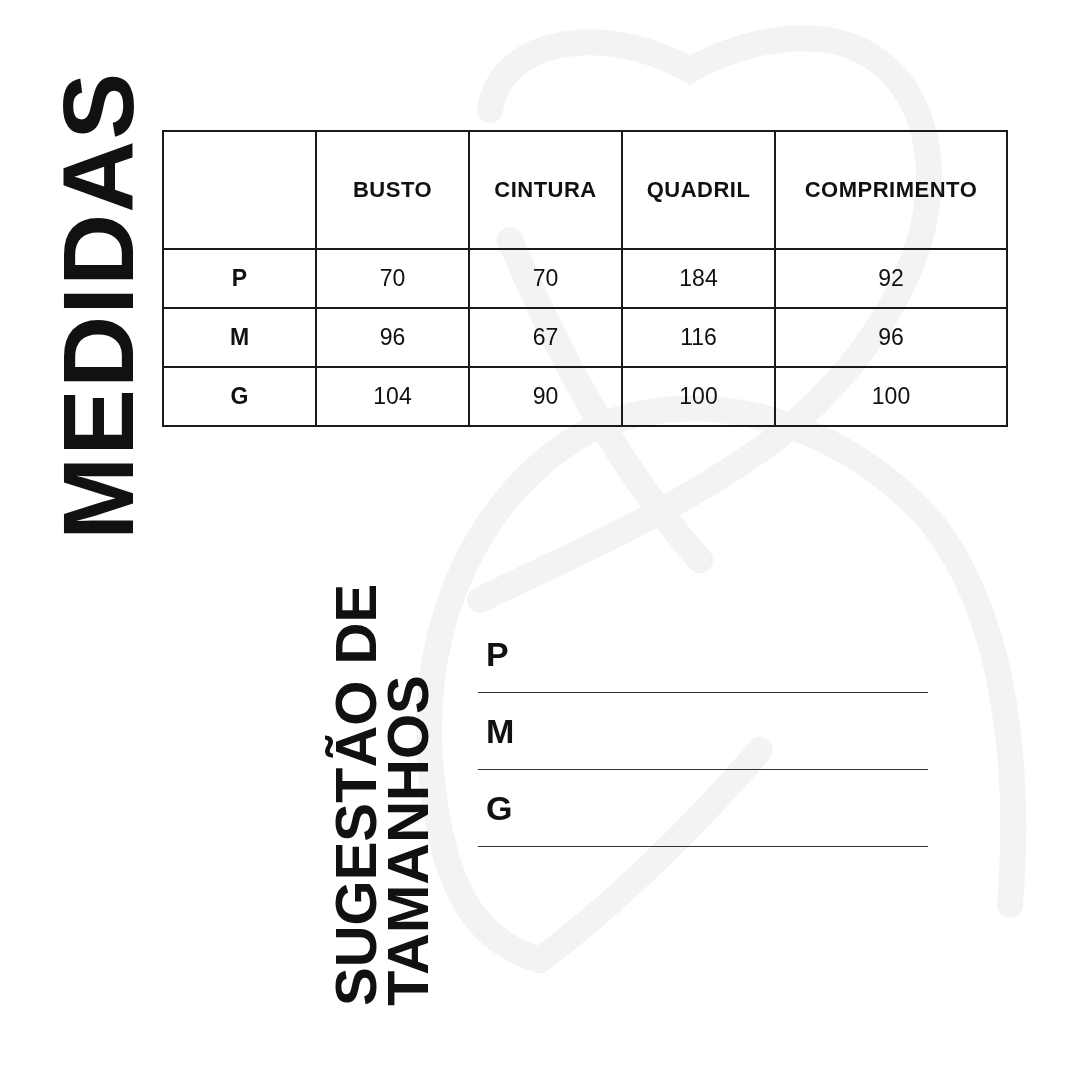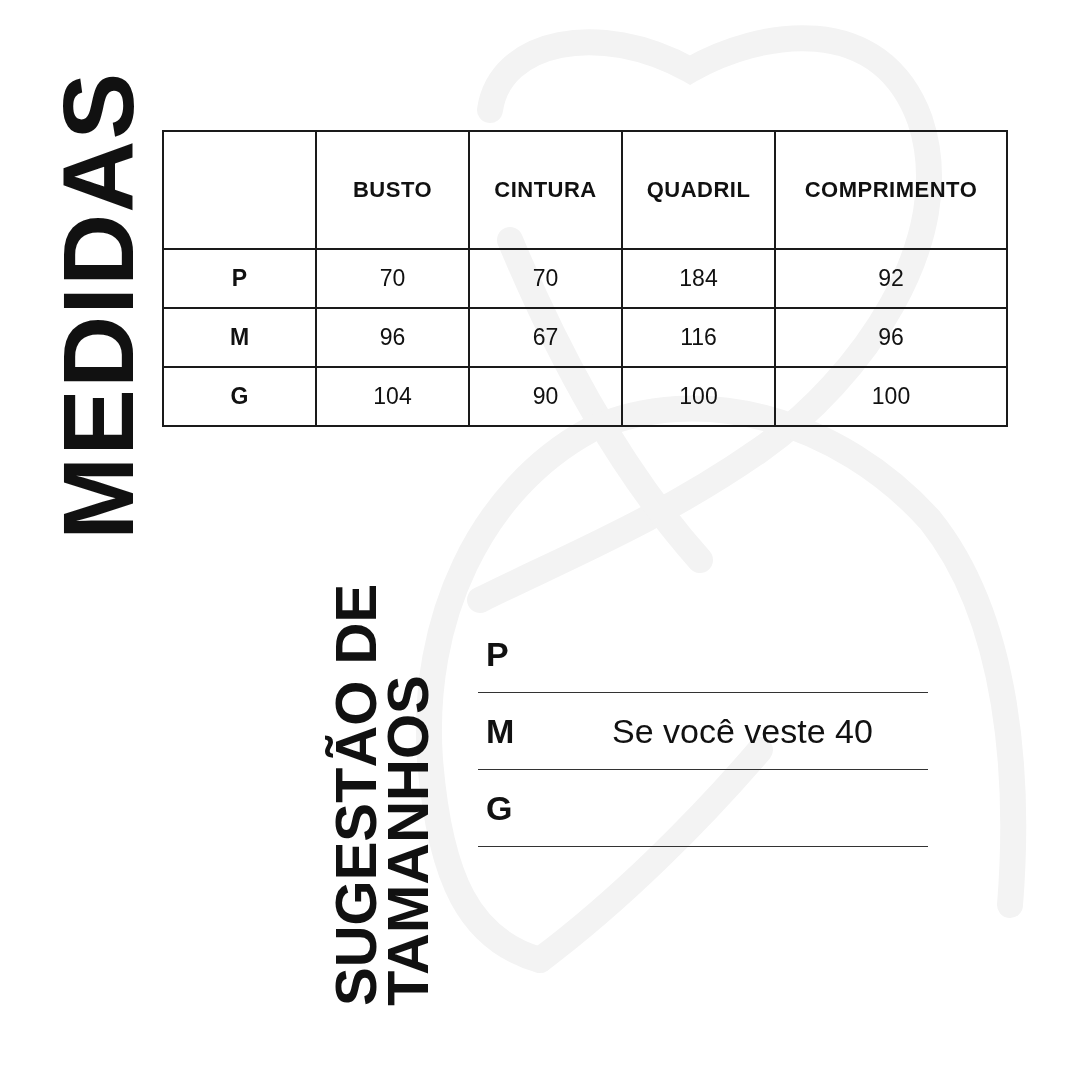--- a/index.html
+++ b/index.html
@@ -102,18 +102,17 @@
   <div>SUGESTÃO DE</div>
   <div>TAMANHOS</div>
 </div>
 
 <div class="suggest">
   <div class="row">
     <span class="sz">P</span>
   </div>
   <div class="row">
     <span class="sz">M</span>
-    <span class="txt">Se você veste 40</span>
   </div>
   <div class="row">
     <span class="sz">G</span>
   </div>
 </div>
 
 </body></html>

